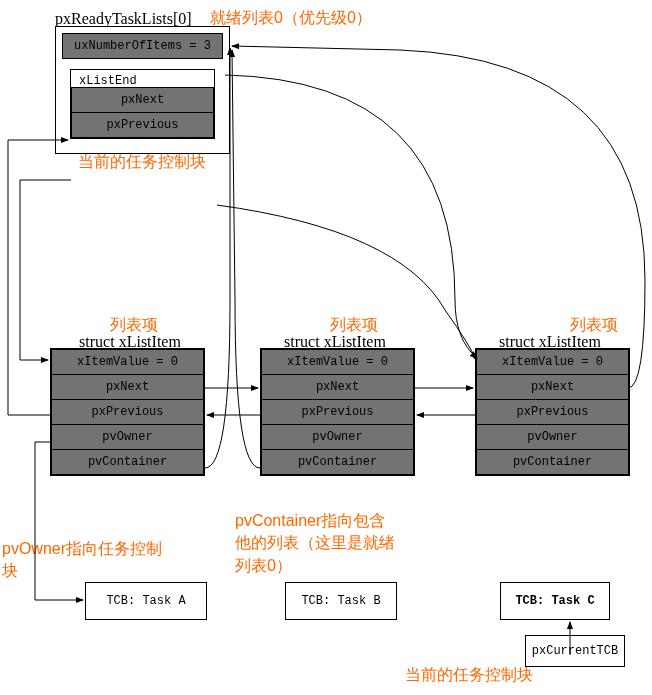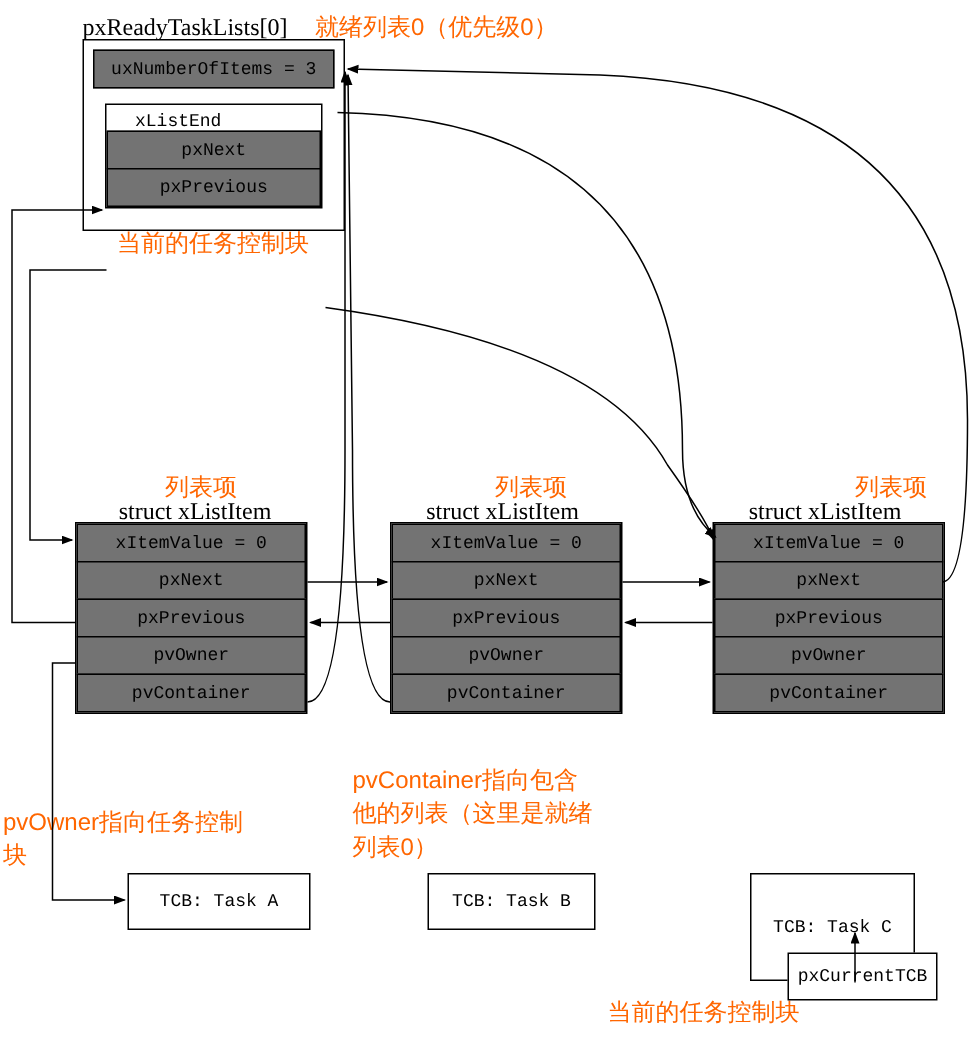--- a/index.html
+++ b/index.html
@@ -42,21 +42,20 @@
     }
     .inner-box {
       border: 1px solid #000;
       margin: 8px;
       background: #fff;
     }
     .inner-title {
       padding: 4px 8px;
       text-align: left;
       border-bottom: none;
-      margin-left: 11px;
     }
     svg.arrows {
       position: absolute;
       top: 0; left: 0;
       width: 652px; height: 695px;
       pointer-events: none;
     }
   </style>
 </head>
 <body>
@@ -112,21 +111,21 @@
 <div class="label" style="left:235px; top:510px; line-height:1.4;">pvContainer指向包含
 他的列表（这里是就绪
 列表0）</div>
 
 <div class="box" style="left:85px; top:582px; width:122px; padding:11px 6px; text-align:center;">
   <span>TCB: Task A</span>
 </div>
 <div class="box" style="left:285px; top:582px; width:112px; padding:11px 6px; text-align:center;">
   <span>TCB: Task B</span>
 </div>
-<div class="box" style="left:500px; top:582px; width:110px; padding:28px 6px; text-align:center;">
+<div class="box" style="left:500px; top:582px; width:110px; padding:11px 6px; text-align:center;font-weight:bold;">
   <span>TCB: Task C</span>
 </div>
 
 <div class="label" style="left:405px; top:665px;">当前的任务控制块</div>
 <div class="box" style="left:525px; top:635px; width:100px; padding:8px 4px; text-align:center;font-family:Liberation Mono, monospace;">
   <span>pxCurrentTCB</span>
 </div>
 
 <svg class="arrows">
   <defs>

